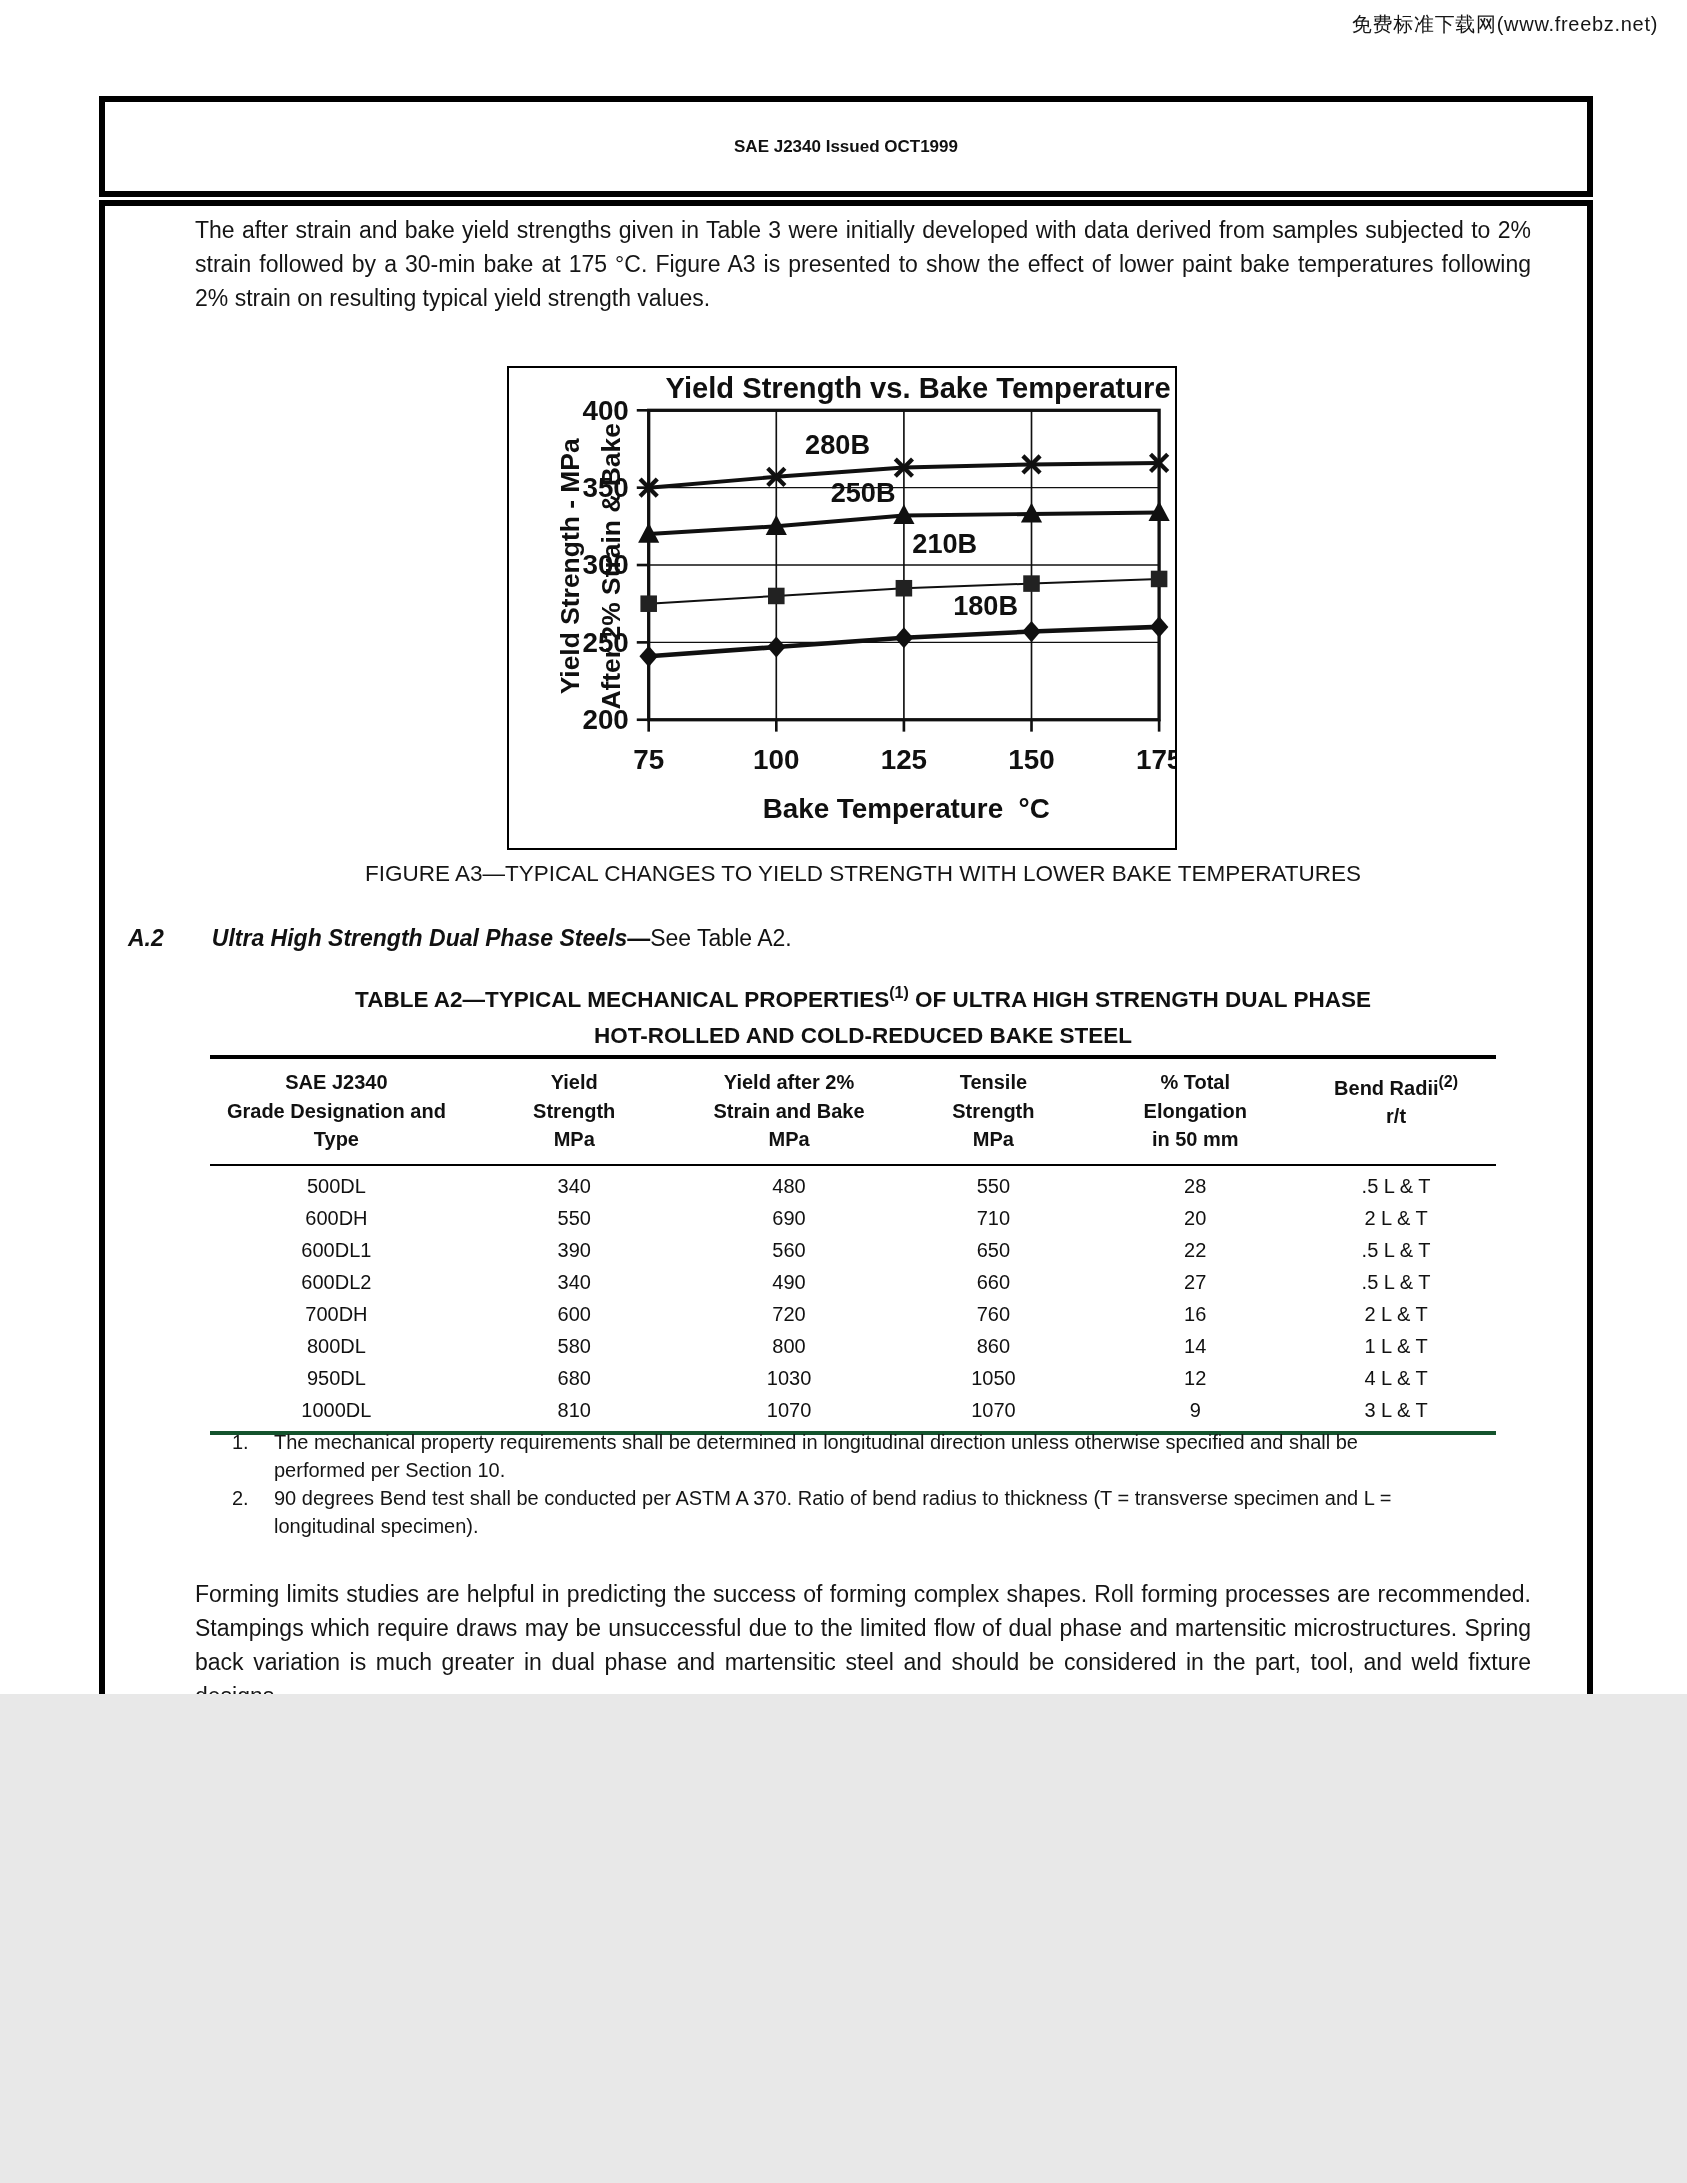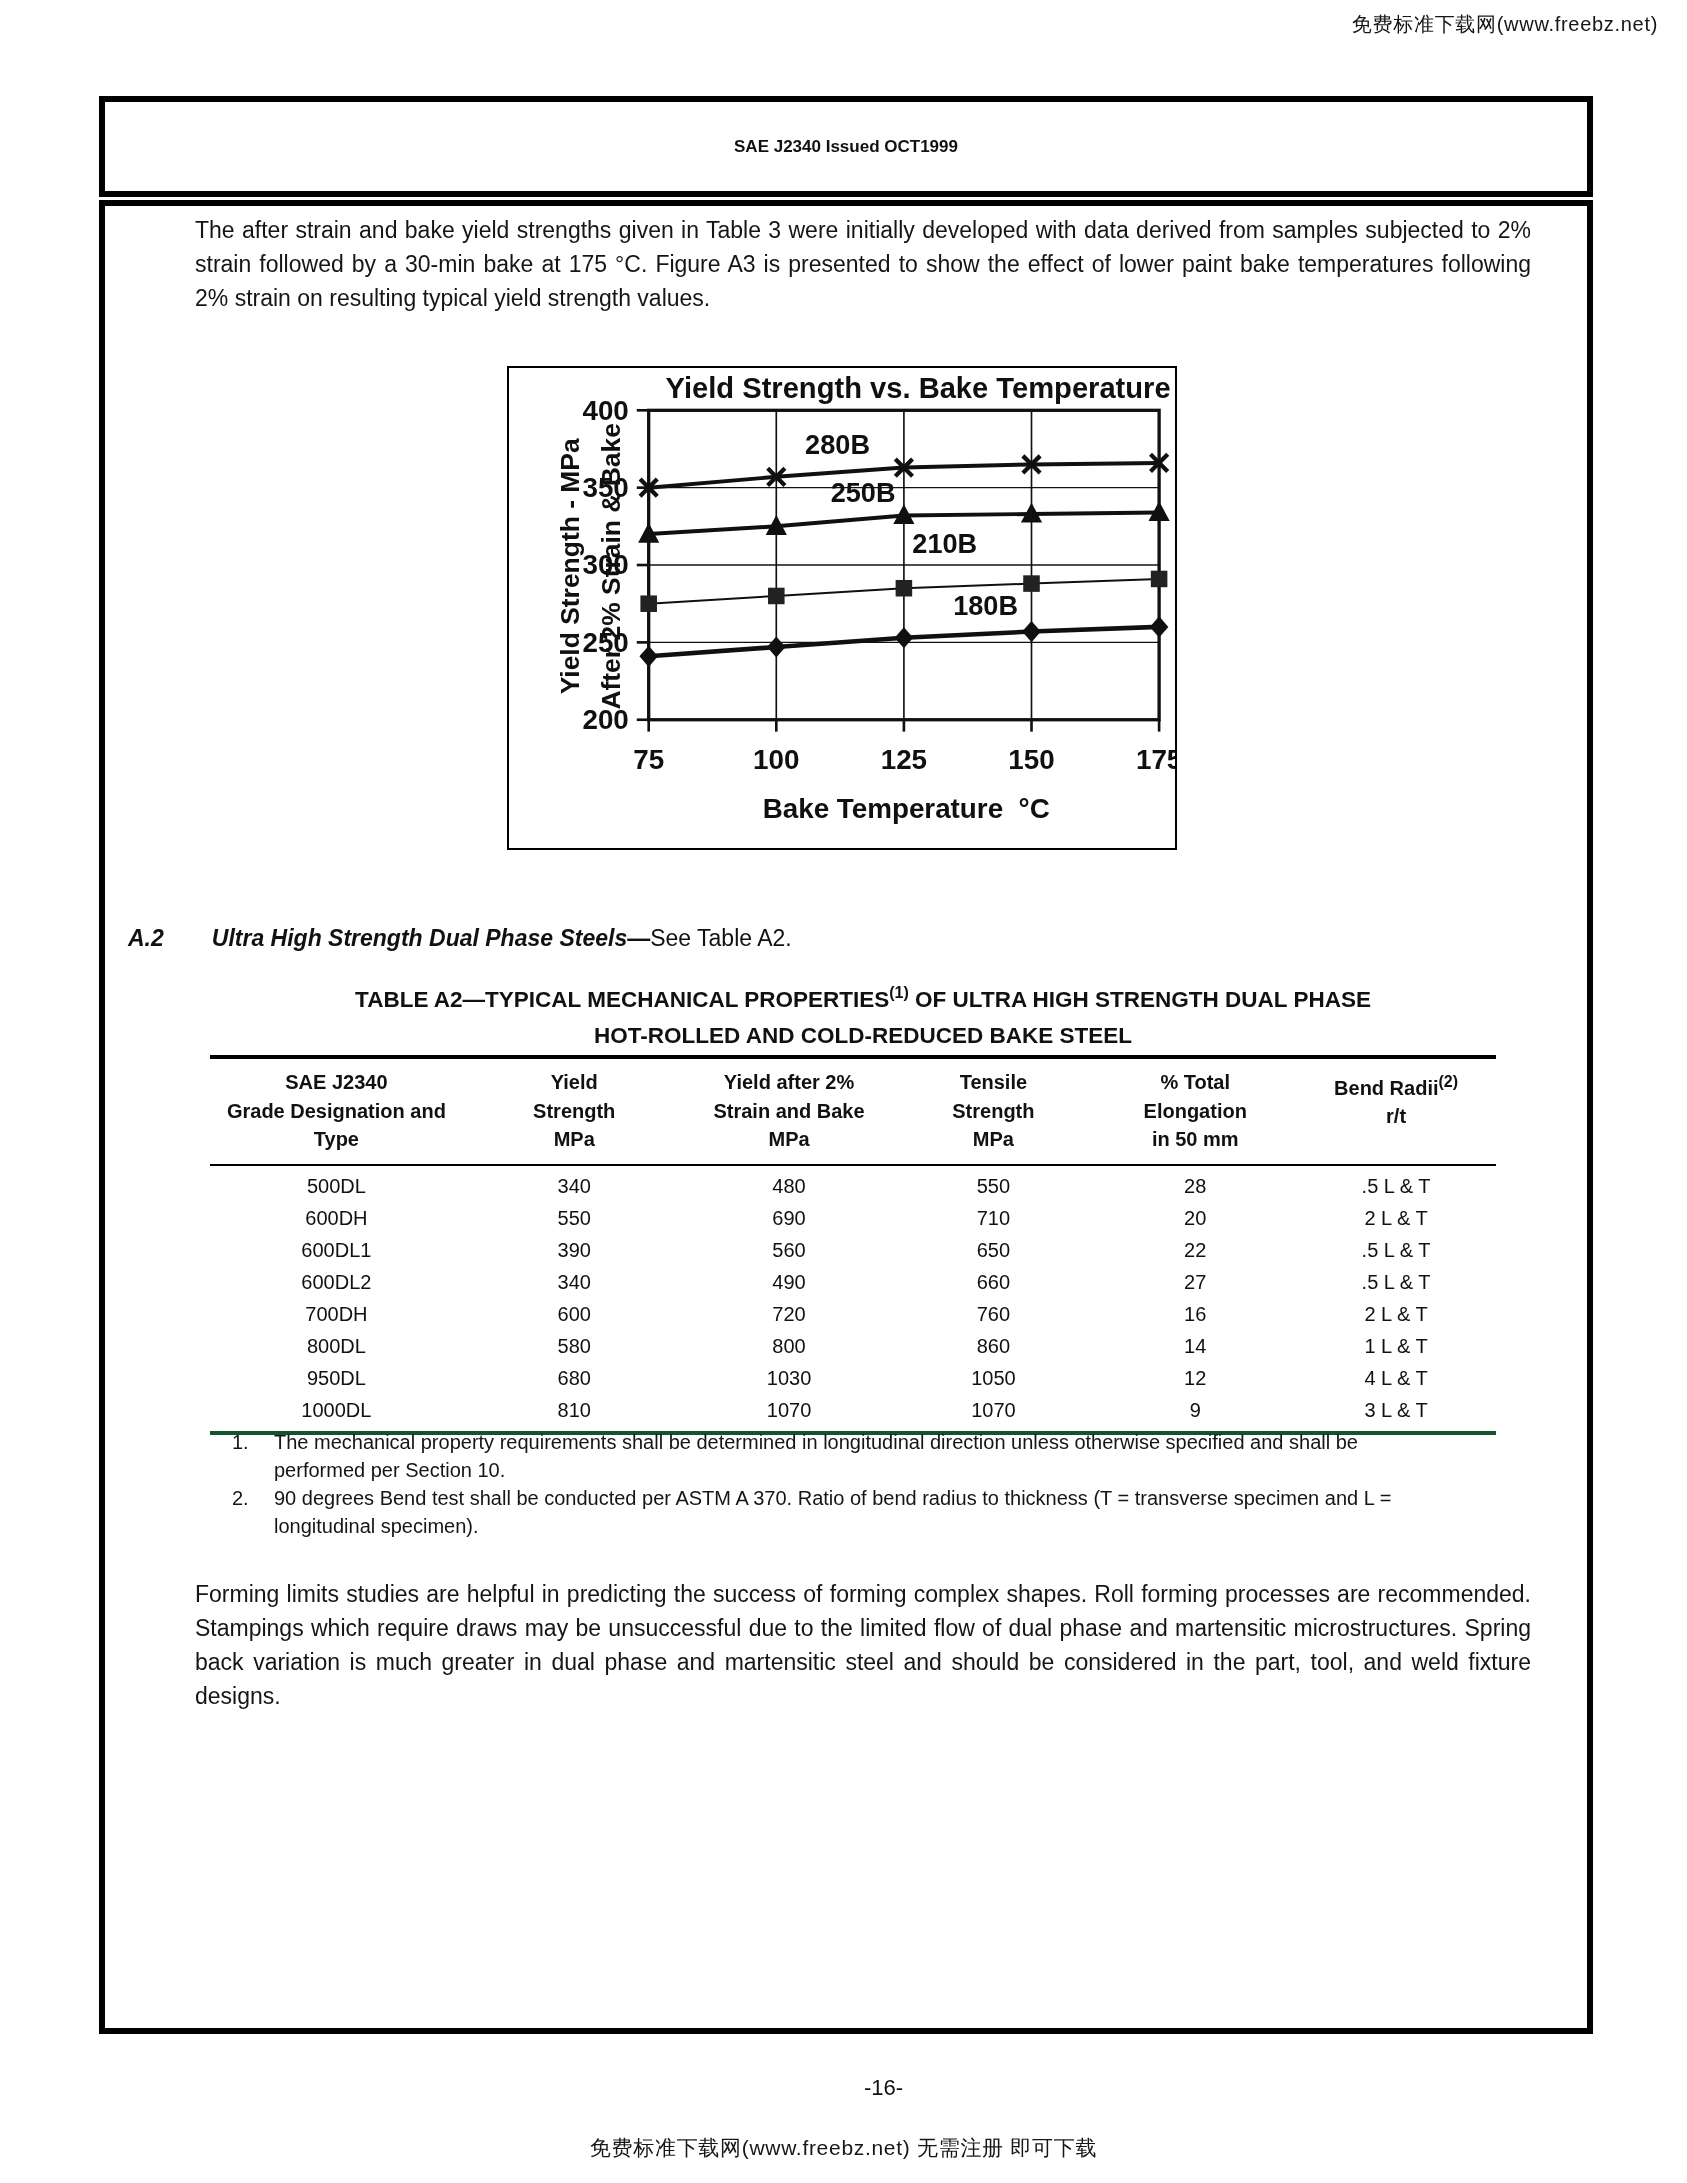--- a/index.html
+++ b/index.html
@@ -1,17 +1,17 @@
 <!DOCTYPE html>
 <html style="font-size:10.6px"><head>
 <meta charset="utf-8">
 <style>
   html,body{margin:0;padding:0;background:#e8e8e8;}
   .page{
-    position:relative; width:1687px; height:2183px; background:#ffffff;
+    position:relative; width:1687px; height:1694px; background:#ffffff;
     font-family:"Liberation Sans", sans-serif; color:#111; overflow:hidden;
   }
   .cn-note{ font-size:20px; color:#161616; letter-spacing:0.7px; }
   .header-note{ position:absolute; top:10.6px; right:29px; }
   .footer-note{ position:absolute; left:0; top:2134px; width:1687px; text-align:center; font-size:21px; }
   .page-number{ position:absolute; left:0; top:2075px; width:1687px; text-align:center; font-size:22px;padding-left:40px; }
 
   .title-box{
     position:absolute; left:99px; top:96px; width:1494px; height:101px;
     border:6.6px solid #000; box-sizing:border-box;
@@ -148,20 +148,21 @@
         <polyline points="211,436.06 403.75,422.02 596.5,407.98 789.25,398.62 982,391.6" fill="none" stroke="#101010" stroke-width="7"></polyline>
         <polygon points="211,420.06 225,436.06 211,452.06 197,436.06" fill="#101010"></polygon>
         <polygon points="403.75,406.02 417.75,422.02 403.75,438.02 389.75,422.02" fill="#101010"></polygon>
         <polygon points="596.5,391.98 610.5,407.98 596.5,423.98 582.5,407.98" fill="#101010"></polygon>
         <polygon points="789.25,382.62 803.25,398.62 789.25,414.62 775.25,398.62" fill="#101010"></polygon>
         <polygon points="982,375.6 996,391.6 982,407.6 968,391.6" fill="#101010"></polygon>
         <text x="719.86" y="372.88" text-anchor="middle" font-size="41" font-weight="bold" fill="#101010">180B</text>
       </svg>
   </div>
 
+  <div class="figure-caption">FIGURE A3—TYPICAL CHANGES TO YIELD STRENGTH WITH LOWER BAKE TEMPERATURES</div>
 
   <div class="section-heading">
     <span class="sec-num">A.2</span><span class="sec-title">Ultra High Strength Dual Phase Steels</span><span class="sec-dash">—</span><span class="sec-rest">See Table A2.</span>
   </div>
 
   <div class="table-title">
     <div><span>TABLE A2—TYPICAL MECHANICAL PROPERTIES</span><sup>(1)</sup><span> OF ULTRA HIGH STRENGTH DUAL PHASE</span></div>
     <div>HOT-ROLLED AND COLD-REDUCED BAKE STEEL</div>
   </div>
 

